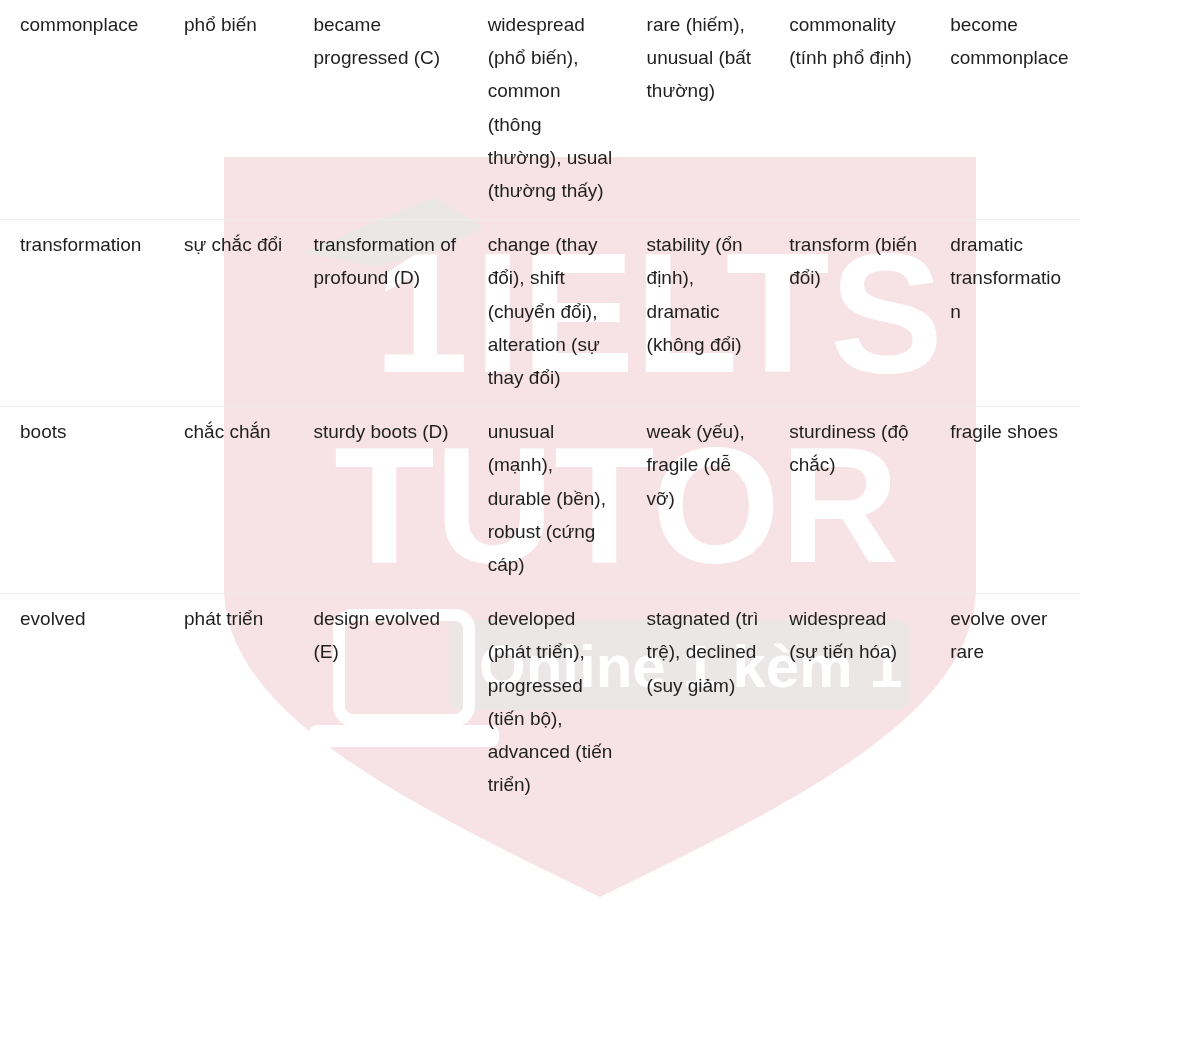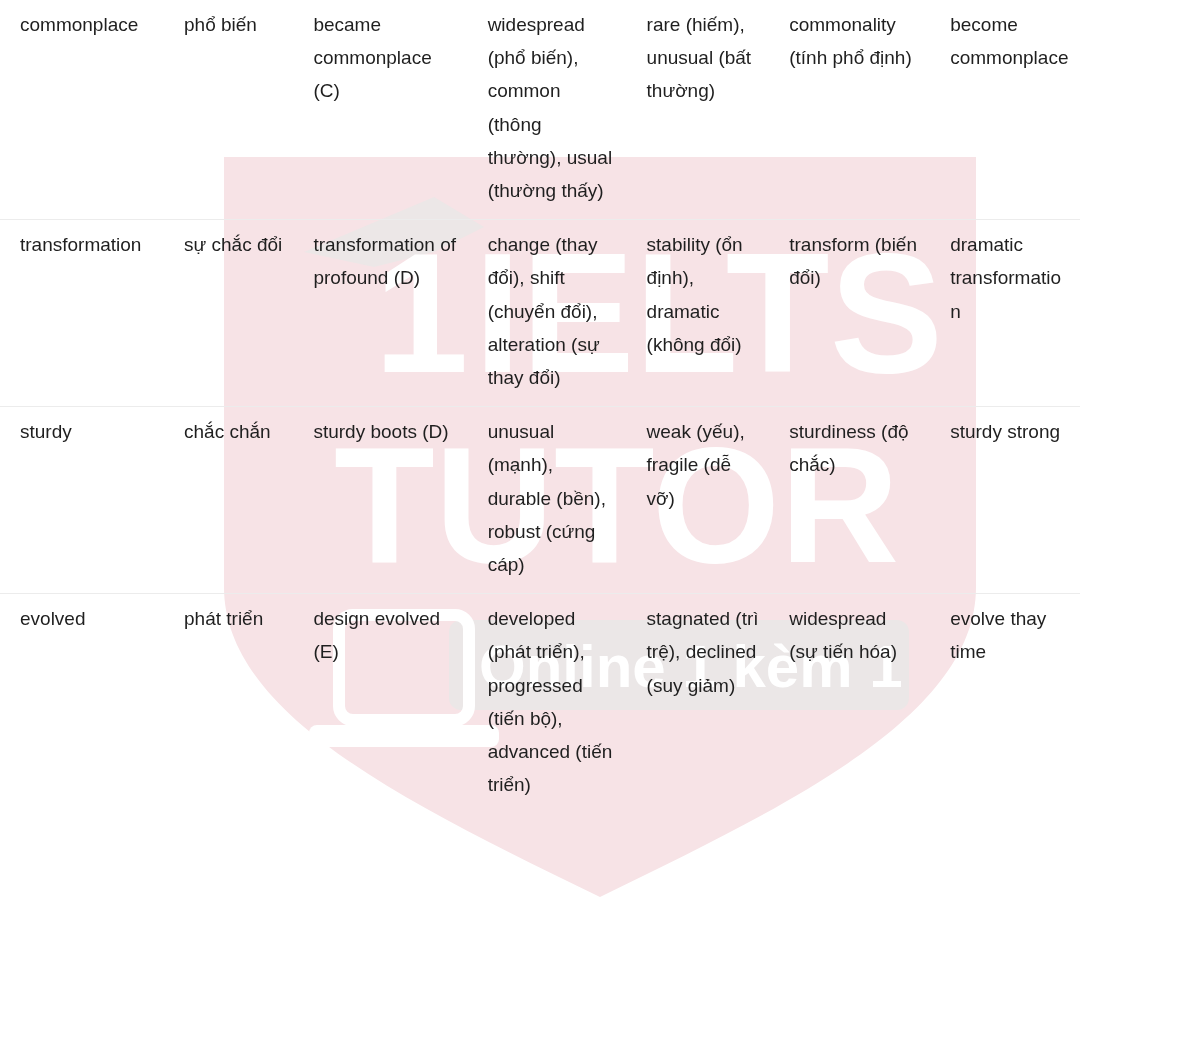--- a/index.html
+++ b/index.html
@@ -84,47 +84,47 @@
       <col class="col-context">
     <col class="col-synonym">
       <col class="col-antonym">
       <col class="col-family">
       <col class="col-colloc">
   </colgroup>
   <tbody>
     <tr>
       <td>commonplace</td>
       <td>phổ biến</td>
-      <td>became commonplace (C)</td>
+      <td>became progressed (C)</td>
       <td>widespread (phổ biến), common (thông thường), usual (thường thấy)</td>
       <td>rare (hiếm), unusual (bất thường)</td>
       <td>commonality (tính phổ định)</td>
       <td>become commonplace</td>
     </tr>
     <tr>
       <td>transformation</td>
       <td>sự chắc đổi</td>
       <td>transformation of profound (D)</td>
       <td>change (thay đổi), shift (chuyển đổi), alteration (sự thay đổi)</td>
       <td>stability (ổn định), dramatic (không đổi)</td>
       <td>transform (biến đổi)</td>
       <td>dramatic transformation</td>
     </tr>
     <tr>
-      <td>sturdy</td>
+      <td>boots</td>
       <td>chắc chắn</td>
       <td>sturdy boots (D)</td>
       <td>unusual (mạnh), durable (bền), robust (cứng cáp)</td>
       <td>weak (yếu), fragile (dễ vỡ)</td>
       <td>sturdiness (độ chắc)</td>
-      <td>sturdy strong</td>
+      <td>fragile shoes</td>
     </tr>
     <tr>
       <td>evolved</td>
       <td>phát triển</td>
       <td>design evolved (E)</td>
       <td>developed (phát triển), progressed (tiến bộ), advanced (tiến triển)</td>
       <td>stagnated (trì trệ), declined (suy giảm)</td>
       <td>widespread (sự tiến hóa)</td>
-      <td>evolve thay time</td>
+      <td>evolve over rare</td>
     </tr>
   </tbody>
 </table>
 
 </body></html>

